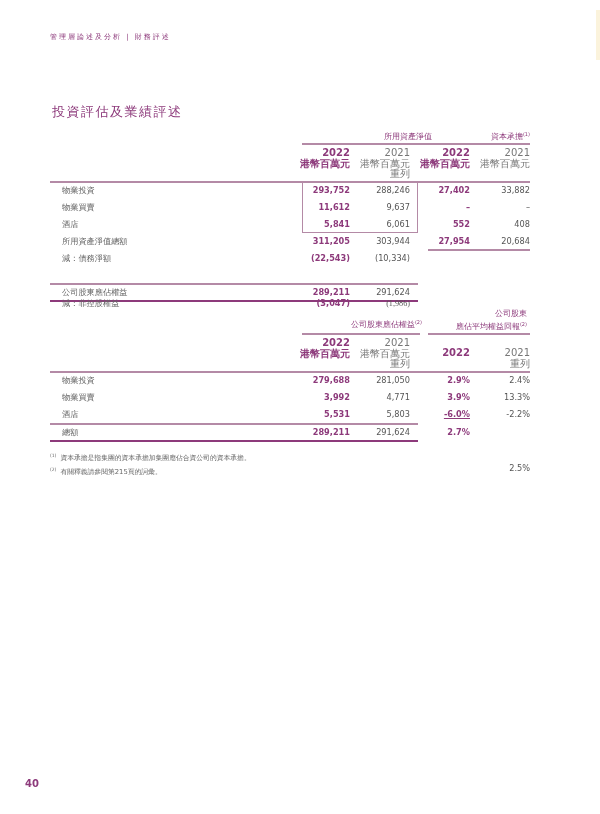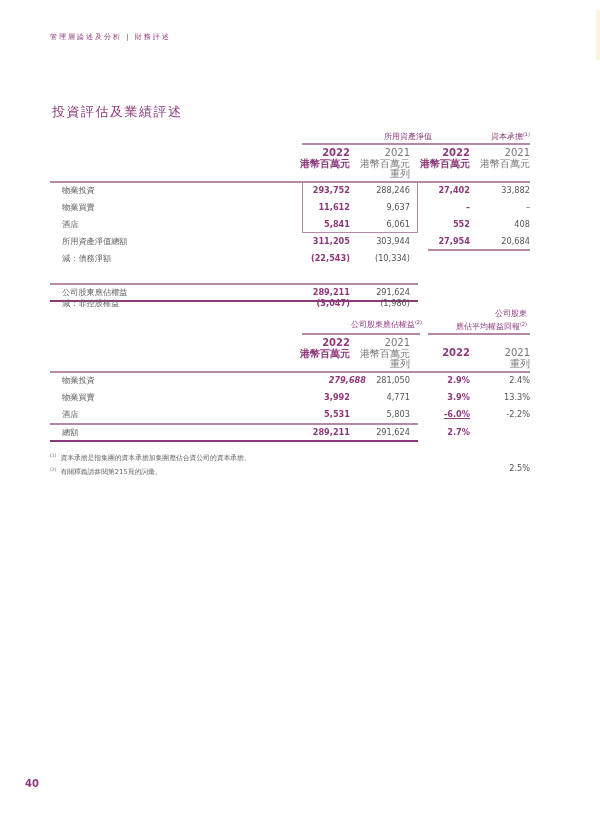--- a/index.html
+++ b/index.html
@@ -107,21 +107,21 @@
     <div class="cell num" style="left:410px;width:70px;">20,684</div>
   </div>
   <div class="row" style="top:122px;">
     <div class="cell lbl">減：債務淨額</div>
     <div class="cell num bold" style="left:230px;width:70px;">(22,543)</div>
     <div class="cell num" style="left:290px;width:70px;">(10,334)</div>
   </div>
   <div class="row" style="top:139px;margin-top:28px;">
     <div class="cell lbl">減：非控股權益</div>
     <div class="cell num bold" style="left:230px;width:70px;">(3,047)</div>
-    <div class="cell num" style="left:290px;width:70px;">(1,986)</div>
+    <div class="cell num" style="left:290px;width:70px;font-family:Liberation Serif, serif;">(1,986)</div>
   </div>
   <div class="row" style="top:156px;">
     <div class="cell lbl">公司股東應佔權益</div>
     <div class="cell num bold" style="left:230px;width:70px;">289,211</div>
     <div class="cell num" style="left:290px;width:70px;">291,624</div>
   </div>
 </div>
 
 <div class="t" style="top:308px;">
   <div class="grphead" style="left:252px;width:120px;top:11px;">
@@ -150,21 +150,21 @@
     <div>2021</div>
     <div>重列</div>
   </div>
 
   <div class="line" style="left:0;width:480px;top:63px;"></div>
   <div class="line" style="left:0;width:368px;top:115px;"></div>
   <div class="line thick" style="left:0;width:368px;top:132px;"></div>
 
   <div class="row" style="top:64px;">
     <div class="cell lbl">物業投資</div>
-    <div class="cell num bold" style="left:246px;width:70px;font-style:italic;">279,688</div>
+    <div class="cell num bold" style="left:230px;width:70px;">279,688</div>
     <div class="cell num" style="left:290px;width:70px;">281,050</div>
     <div class="cell num bold" style="left:350px;width:70px;">2.9%</div>
     <div class="cell num" style="left:410px;width:70px;">2.4%</div>
   </div>
   <div class="row" style="top:81px;">
     <div class="cell lbl">物業買賣</div>
     <div class="cell num bold" style="left:230px;width:70px;">3,992</div>
     <div class="cell num" style="left:290px;width:70px;">4,771</div>
     <div class="cell num bold" style="left:350px;width:70px;">3.9%</div>
     <div class="cell num" style="left:410px;width:70px;">13.3%</div>

